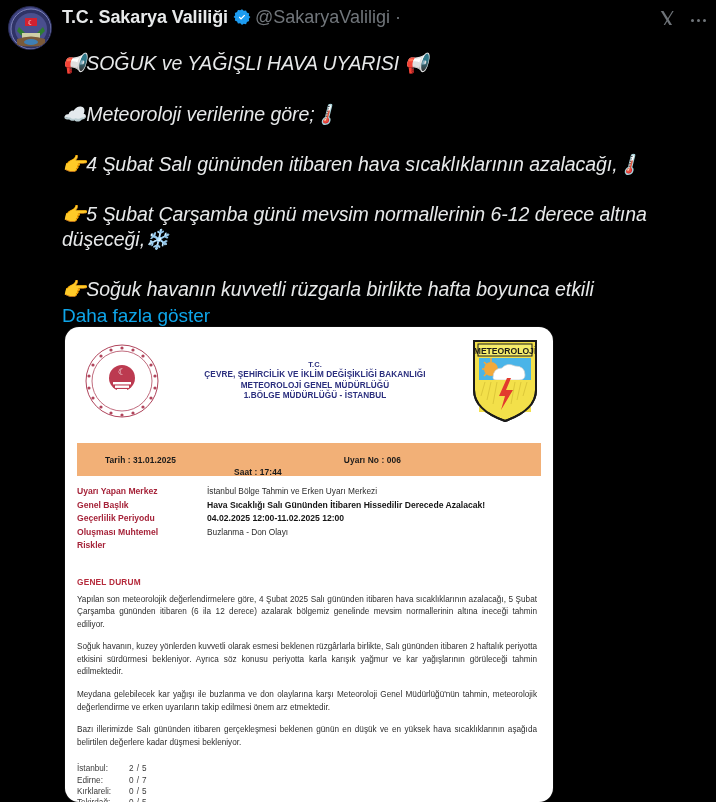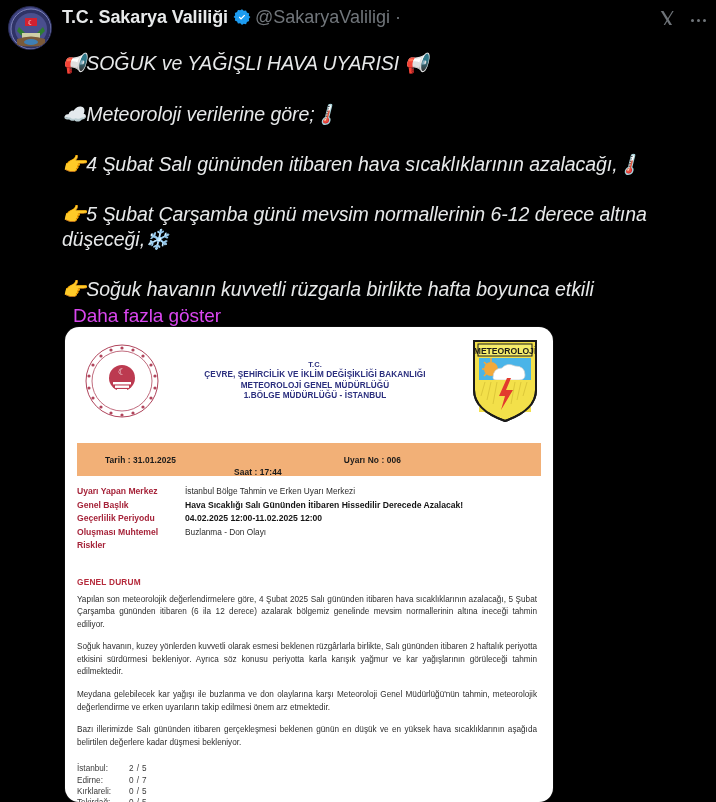--- a/index.html
+++ b/index.html
@@ -41,23 +41,22 @@
     padding: 1px 12px 0 62px;
     color: #e7e9ea;
     font-size: 19.5px;
     line-height: 25px;
     letter-spacing: -0.05px;
   }
   .para { margin-bottom: 25px; font-style: italic; }
   .para.tight { margin-bottom: 0; }
   .emoji { font-family: "DejaVu Sans", sans-serif; }
   .showmore {
-    color: #d946ef; font-size: 19px; display: inline-block; margin-top: 1px;
+    color: #0ea5e9; font-size: 19px; display: inline-block; margin-top: 1px;
     cursor: pointer;
-    margin-left: 11px;
   }
 
   
   .doc-card {
     position: absolute;
     left: 65px; top: 327px;
     width: 488px; height: 475px;
     background: #ffffff;
     border-radius: 14px;
     overflow: hidden;
@@ -83,21 +82,21 @@
     height: 33px;
     display: flex; align-items: center;
     font-size: 8.4px; font-weight: bold; color: #1a1a1a;
     letter-spacing: 0.1px;
   }
   .ob-1 { margin-left: 28px; }
   .ob-2 { margin-left: 58px; margin-top: 24px; }
   .ob-3 { margin-left: 62px; }
 
   .kv-table { margin: 9px 12px 0 12px; }
-  .kv-row { display: flex; align-items: flex-start; line-height: 13.5px; }
+  .kv-row { display: flex; align-items: flex-start; line-height: 13.5px; gap: 22px; }
   .kv-key {
     flex: 0 0 108px; color: #a6243a; font-weight: bold; font-size: 8.6px;
   }
   .kv-val { flex: 1 1 auto; font-size: 8.3px; color: #2b2b2b; }
   .kv-val.bold { font-weight: bold; color: #151515; font-size: 8.6px; }
 
   .gd-title {
     margin: 24px 12px 7px 12px;
     color: #b52b3c; font-weight: bold; font-size: 8.3px; letter-spacing: 0.2px;
   }

